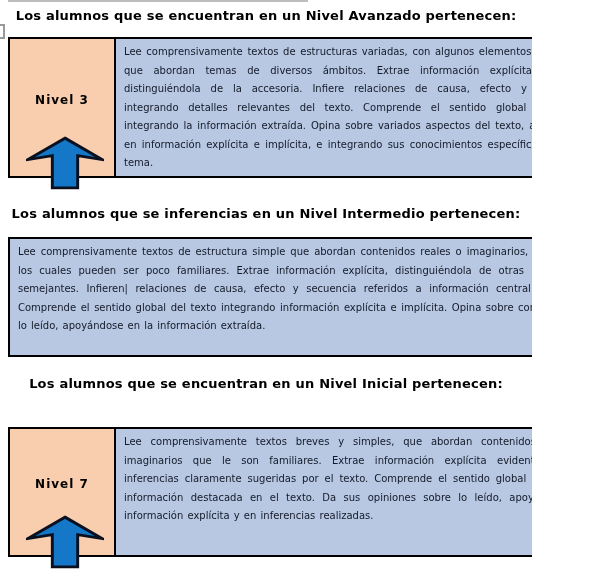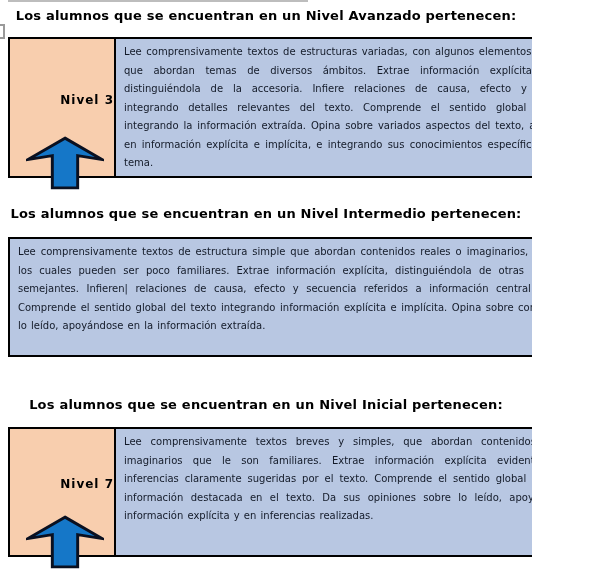--- a/index.html
+++ b/index.html
@@ -32,21 +32,21 @@
     border:2px solid var(--border);
     box-sizing:border-box;
     display:flex;
   }
   .cell-left{
     position:relative;
     width:106px;flex:0 0 106px;
     background:var(--peach);
     border-right:2px solid var(--border);
     box-sizing:border-box;
-    display:flex;align-items:center;justify-content:flex-end;
+    display:flex;align-items:center;justify-content:center;
   }
   .level-label{
     font-size:12px;font-weight:bold;color:#000;
     letter-spacing:1px;
     transform:translateY(-8px);
   }
   .up-arrow{
     position:absolute;
     left:16px;bottom:-14px;
     width:78px;height:55px;
@@ -77,21 +77,21 @@
     position:absolute;left:601px;top:180px;
     width:9px;height:9px;
     background:#fff;border:1px solid #8a8a8a;
     box-sizing:border-box;
   }
   
   #heading-1{top:8px;}
   #table-1{top:37px;height:141px;}
   #heading-2{top:206px;}
   #table-2{top:237px;height:120px;}
-  #heading-3{top:397px;}
+  #heading-3{top:376px;}
   #table-3{top:427px;height:130px;}
 </style>
 </head>
 <body>
 
 <div class="page">
 
   <div class="top-edge"></div>
   <div class="bracket-mark"></div>
 
@@ -102,21 +102,21 @@
       <svg class="up-arrow" viewBox="0 0 80 56" aria-hidden="true">
         <polygon points="40,3 78,25 53,21 53,54 27,54 27,21 2,25"></polygon>
       </svg>
     </div>
     <div class="cell-right">
       <p class="desc">Lee comprensivamente textos de estructuras variadas, con algunos elementos complejos, que abordan temas de diversos ámbitos. Extrae información explícita relevante distinguiéndola de la accesoria. Infiere relaciones de causa, efecto y secuencia, integrando detalles relevantes del texto. Comprende el sentido global del texto, integrando la información extraída. Opina sobre variados aspectos del texto, apoyándose en información explícita e implícita, e integrando sus conocimientos específicos sobre el tema.</p>
     </div>
   </div>
   <div class="resize-handle"></div>
 
-  <p class="heading" id="heading-2">Los alumnos que se encuentran en un Nivel Intermedio pertenecen:</p>
+  <p class="heading" id="heading-2">Los alumnos que se inferencias en un Nivel Intermedio pertenecen:</p>
   <div class="level-table" id="table-2">
     <div class="cell-right">
       <p class="desc">Lee comprensivamente textos de estructura simple que abordan contenidos reales o imaginarios, algunos de los cuales pueden ser poco familiares. Extrae información explícita, distinguiéndola de otras próximas y semejantes. Infieren| relaciones de causa, efecto y secuencia referidos a información central del texto. Comprende el sentido global del texto integrando información explícita e implícita. Opina sobre contenidos de lo leído, apoyándose en la información extraída.</p>
     </div>
   </div>
 
   <p class="heading" id="heading-3">Los alumnos que se encuentran en un Nivel Inicial pertenecen:</p>
   <div class="level-table" id="table-3">
     <div class="cell-left">
       <span class="level-label">Nivel 7</span>

